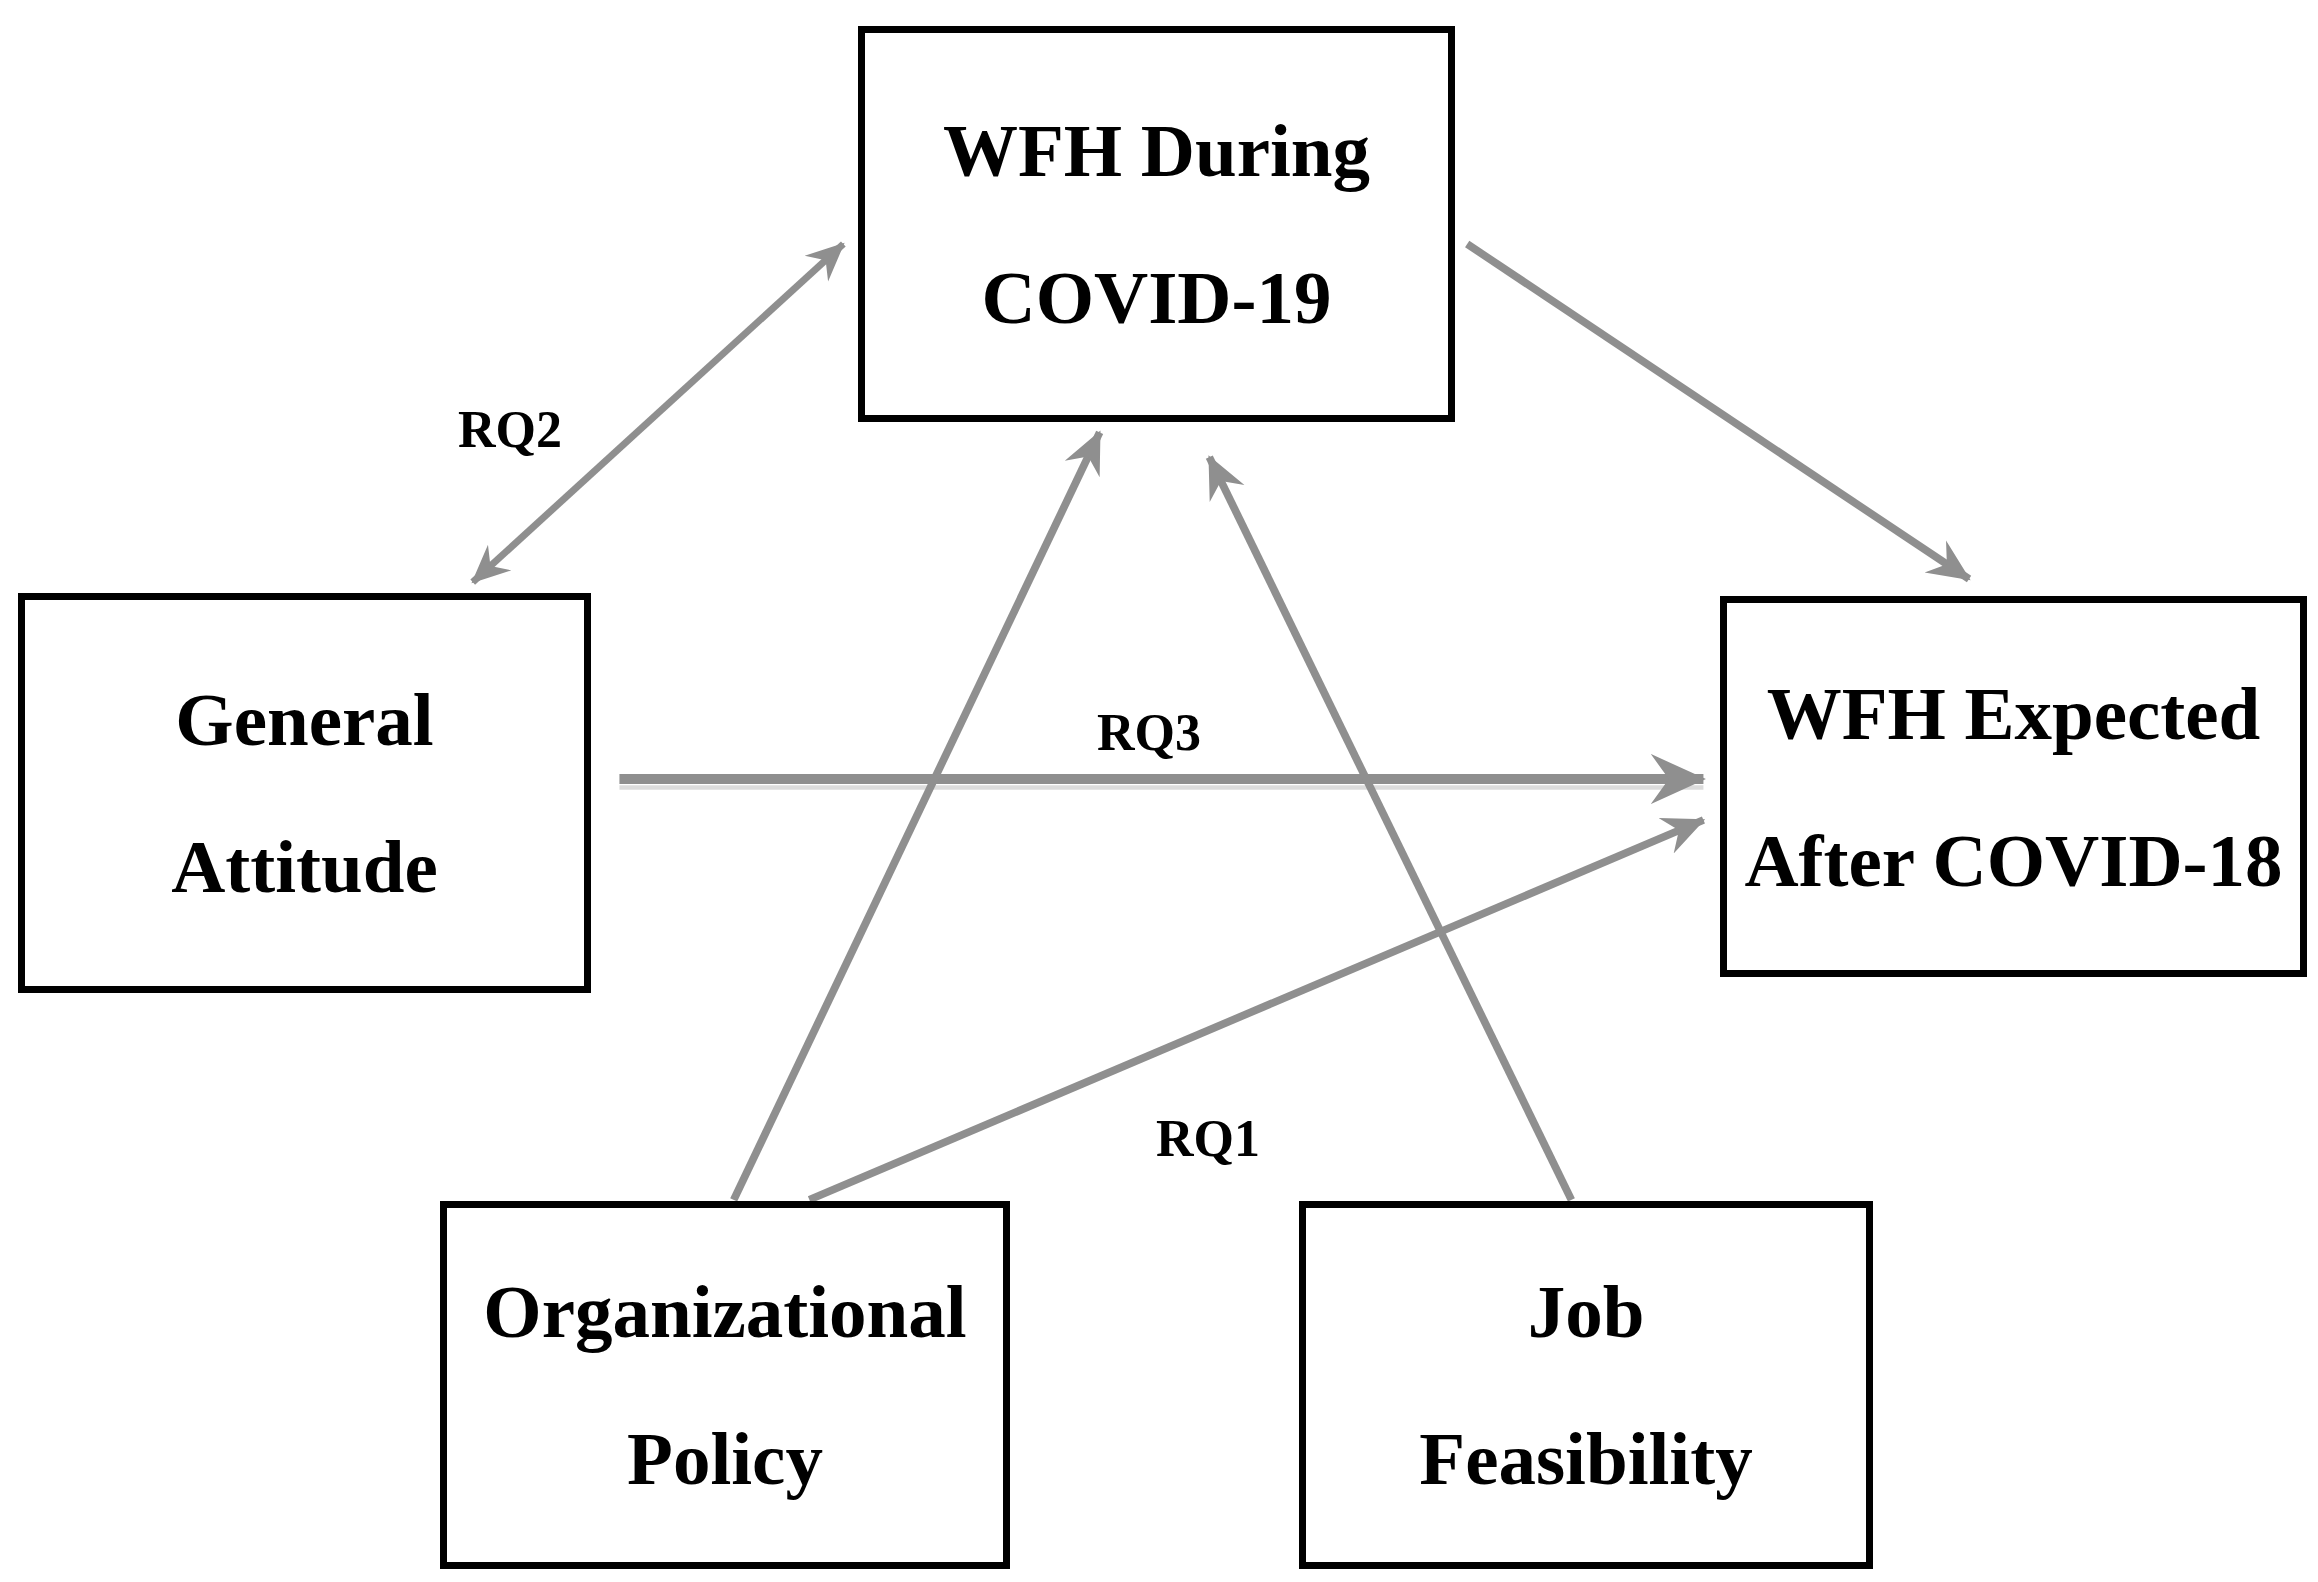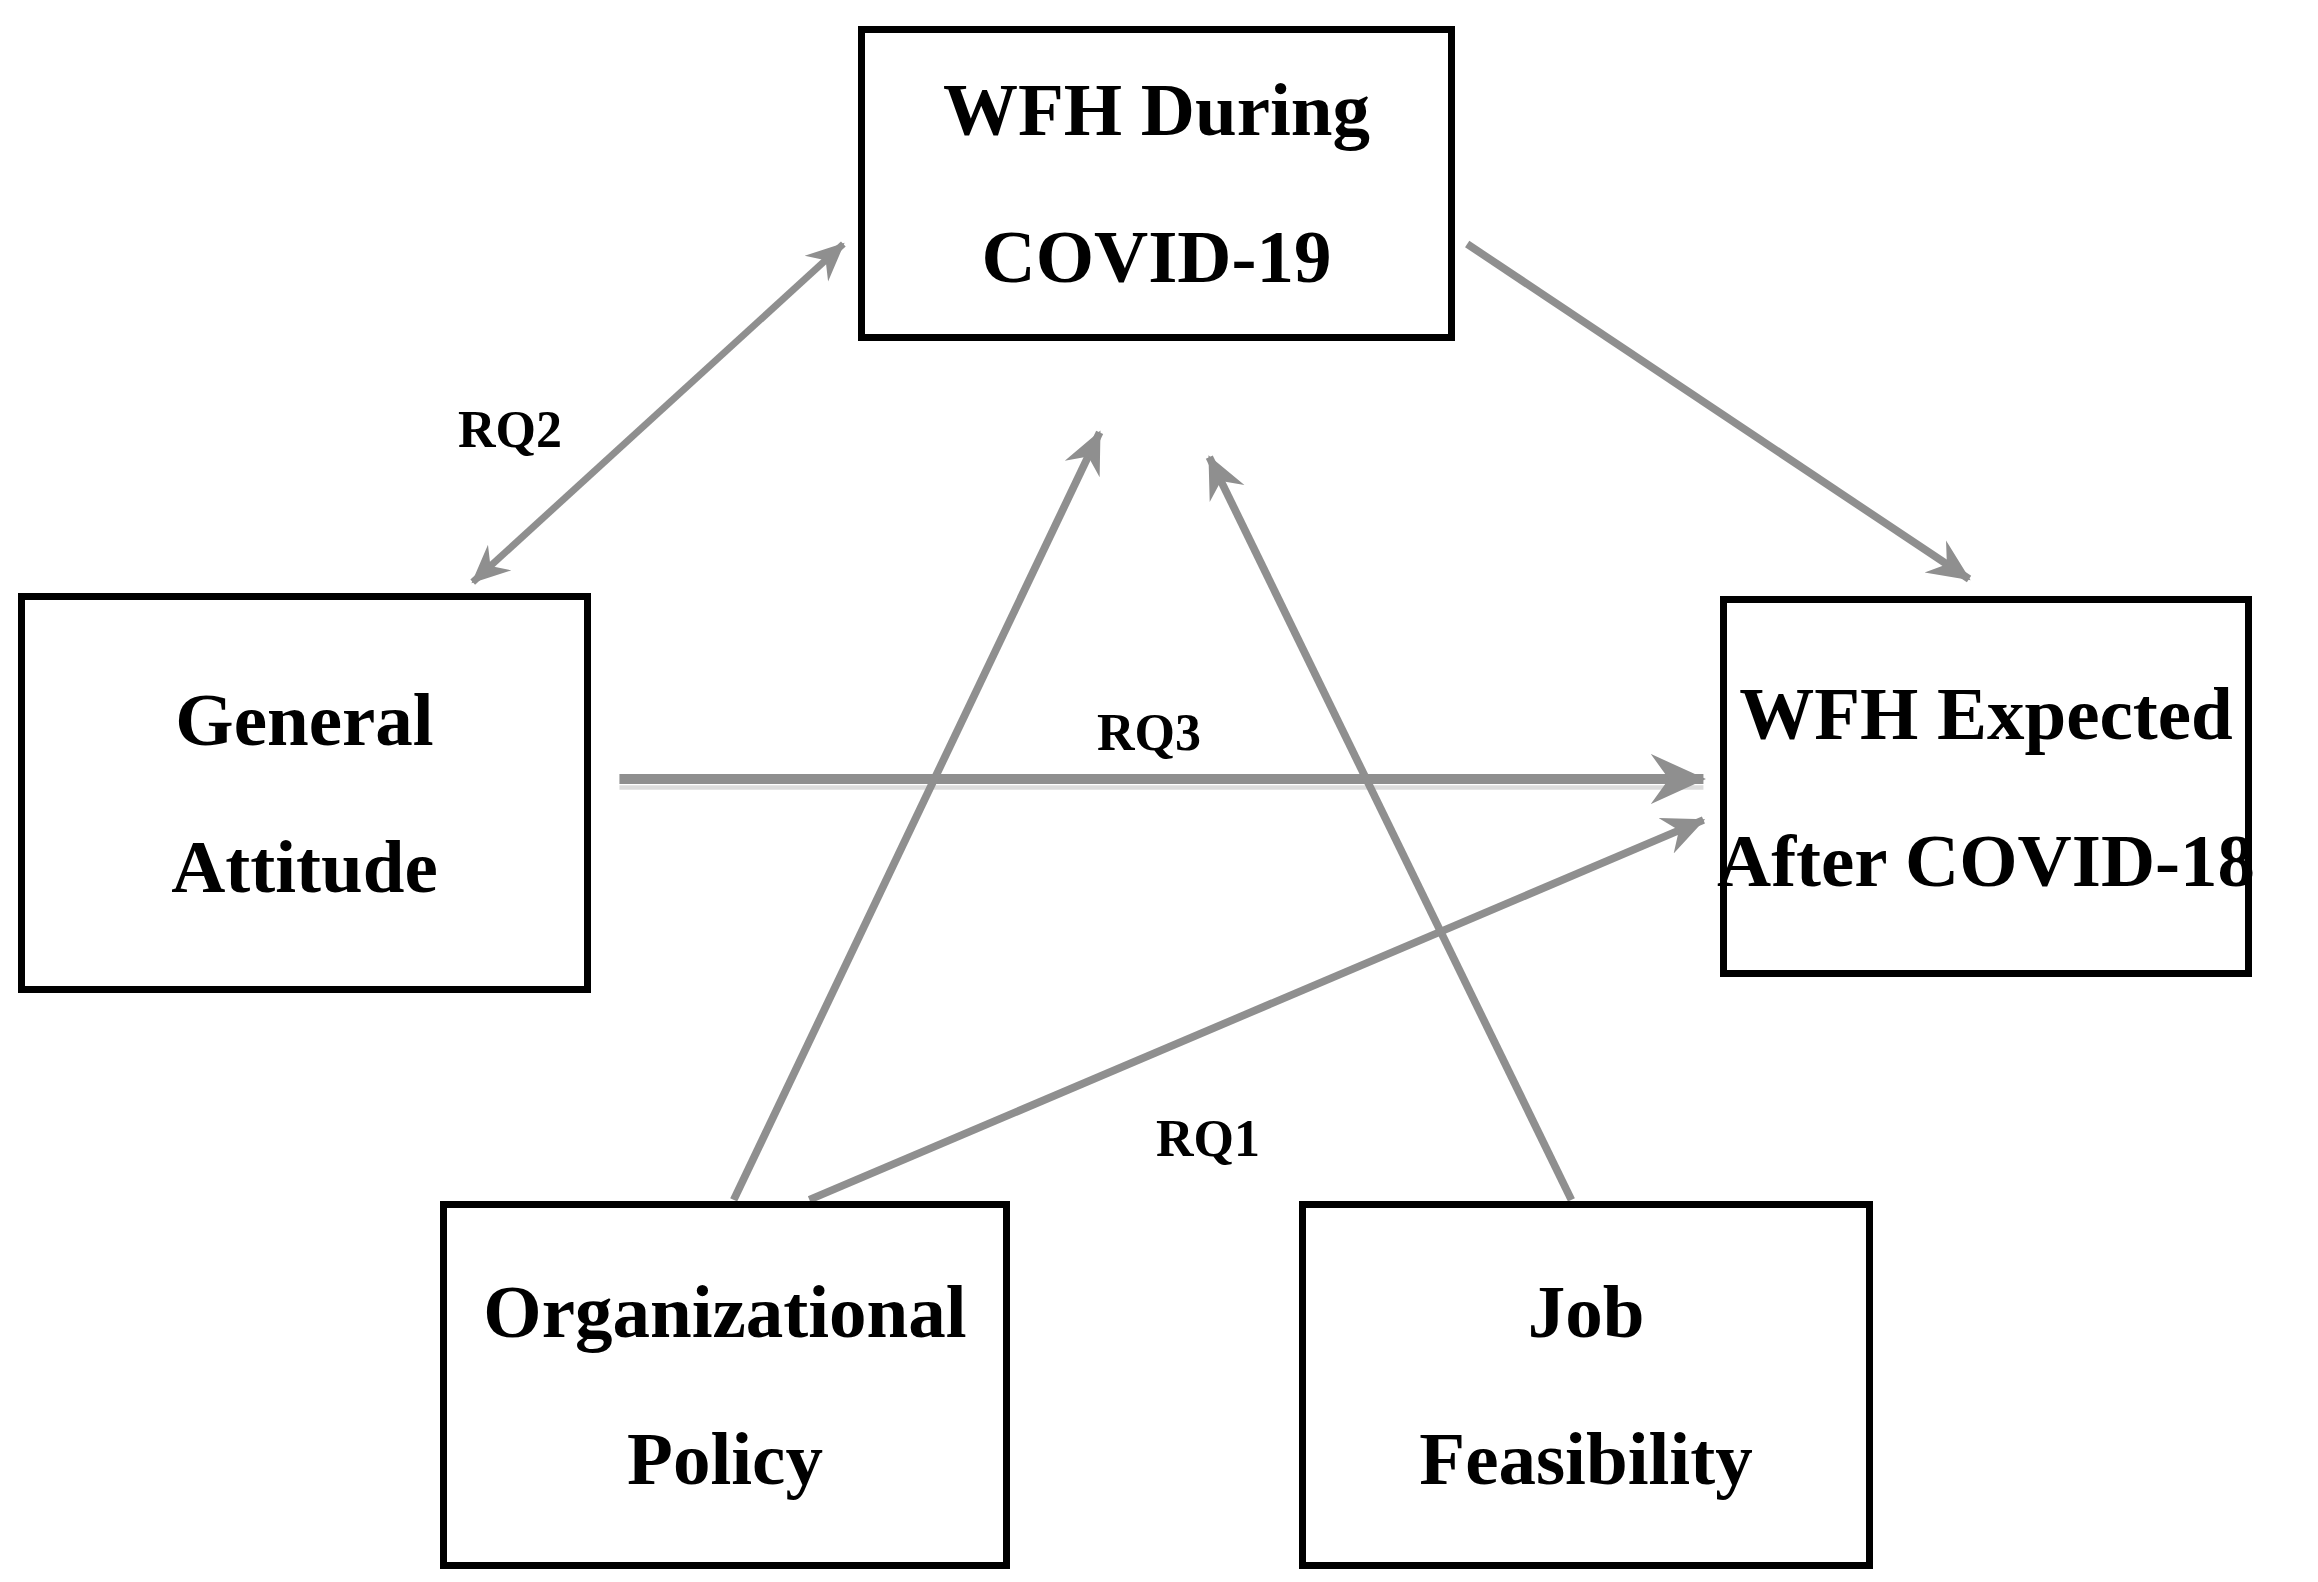--- a/index.html
+++ b/index.html
@@ -65,29 +65,29 @@
         <line x1="612" y1="754" x2="1092" y2="316" stroke="#8f8f8f" stroke-width="9" marker-end="url(#ah-end)" marker-start="url(#ah-start)"></line>
         <line x1="1900" y1="316" x2="2550" y2="750" stroke="#8f8f8f" stroke-width="10" marker-end="url(#ah-end)"></line>
         <line x1="802" y1="1020" x2="2206" y2="1020" stroke="#dcdcdc" stroke-width="6"></line>
         <line x1="802" y1="1009" x2="2206" y2="1009" stroke="#8f8f8f" stroke-width="13" marker-end="url(#ah-end)"></line>
         <line x1="950" y1="1554" x2="1424" y2="560" stroke="#8f8f8f" stroke-width="10" marker-end="url(#ah-end)"></line>
         <line x1="2035" y1="1554" x2="1566" y2="592" stroke="#8f8f8f" stroke-width="10" marker-end="url(#ah-end)"></line>
         <line x1="1048" y1="1554" x2="2206" y2="1062" stroke="#8f8f8f" stroke-width="10" marker-end="url(#ah-end)"></line>
       </g>
   </svg>
 
-<div class="node" style="left: 858px; top: 25.5px; width: 597px; height: 315px; border-color: rgb(0, 0, 0); color: rgb(0, 0, 0);">
+<div class="node" style="left: 858px; top: 25.5px; width: 597px; height: 396px; border-color: rgb(0, 0, 0); color: rgb(0, 0, 0);">
       <span>WFH During</span>
       <span>COVID-19</span>
     </div>
     <div class="node" style="left: 18px; top: 593px; width: 573px; height: 400px; border-color: rgb(0, 0, 0); color: rgb(0, 0, 0);">
       <span>General</span>
       <span>Attitude</span>
     </div>
-    <div class="node" style="left: 1720px; top: 596px; width: 532px; height: 381px; border-color: rgb(0, 0, 0); color: rgb(0, 0, 0);">
+    <div class="node" style="left: 1720px; top: 596px; width: 587px; height: 381px; border-color: rgb(0, 0, 0); color: rgb(0, 0, 0);">
       <span>WFH Expected</span>
       <span>After COVID-18</span>
     </div>
     <div class="node" style="left: 440px; top: 1201px; width: 570px; height: 368px; border-color: rgb(0, 0, 0); color: rgb(0, 0, 0);">
       <span>Organizational</span>
       <span>Policy</span>
     </div>
     <div class="node" style="left: 1299px; top: 1201px; width: 574px; height: 368px; border-color: rgb(0, 0, 0); color: rgb(0, 0, 0);">
       <span>Job</span>
       <span>Feasibility</span>

